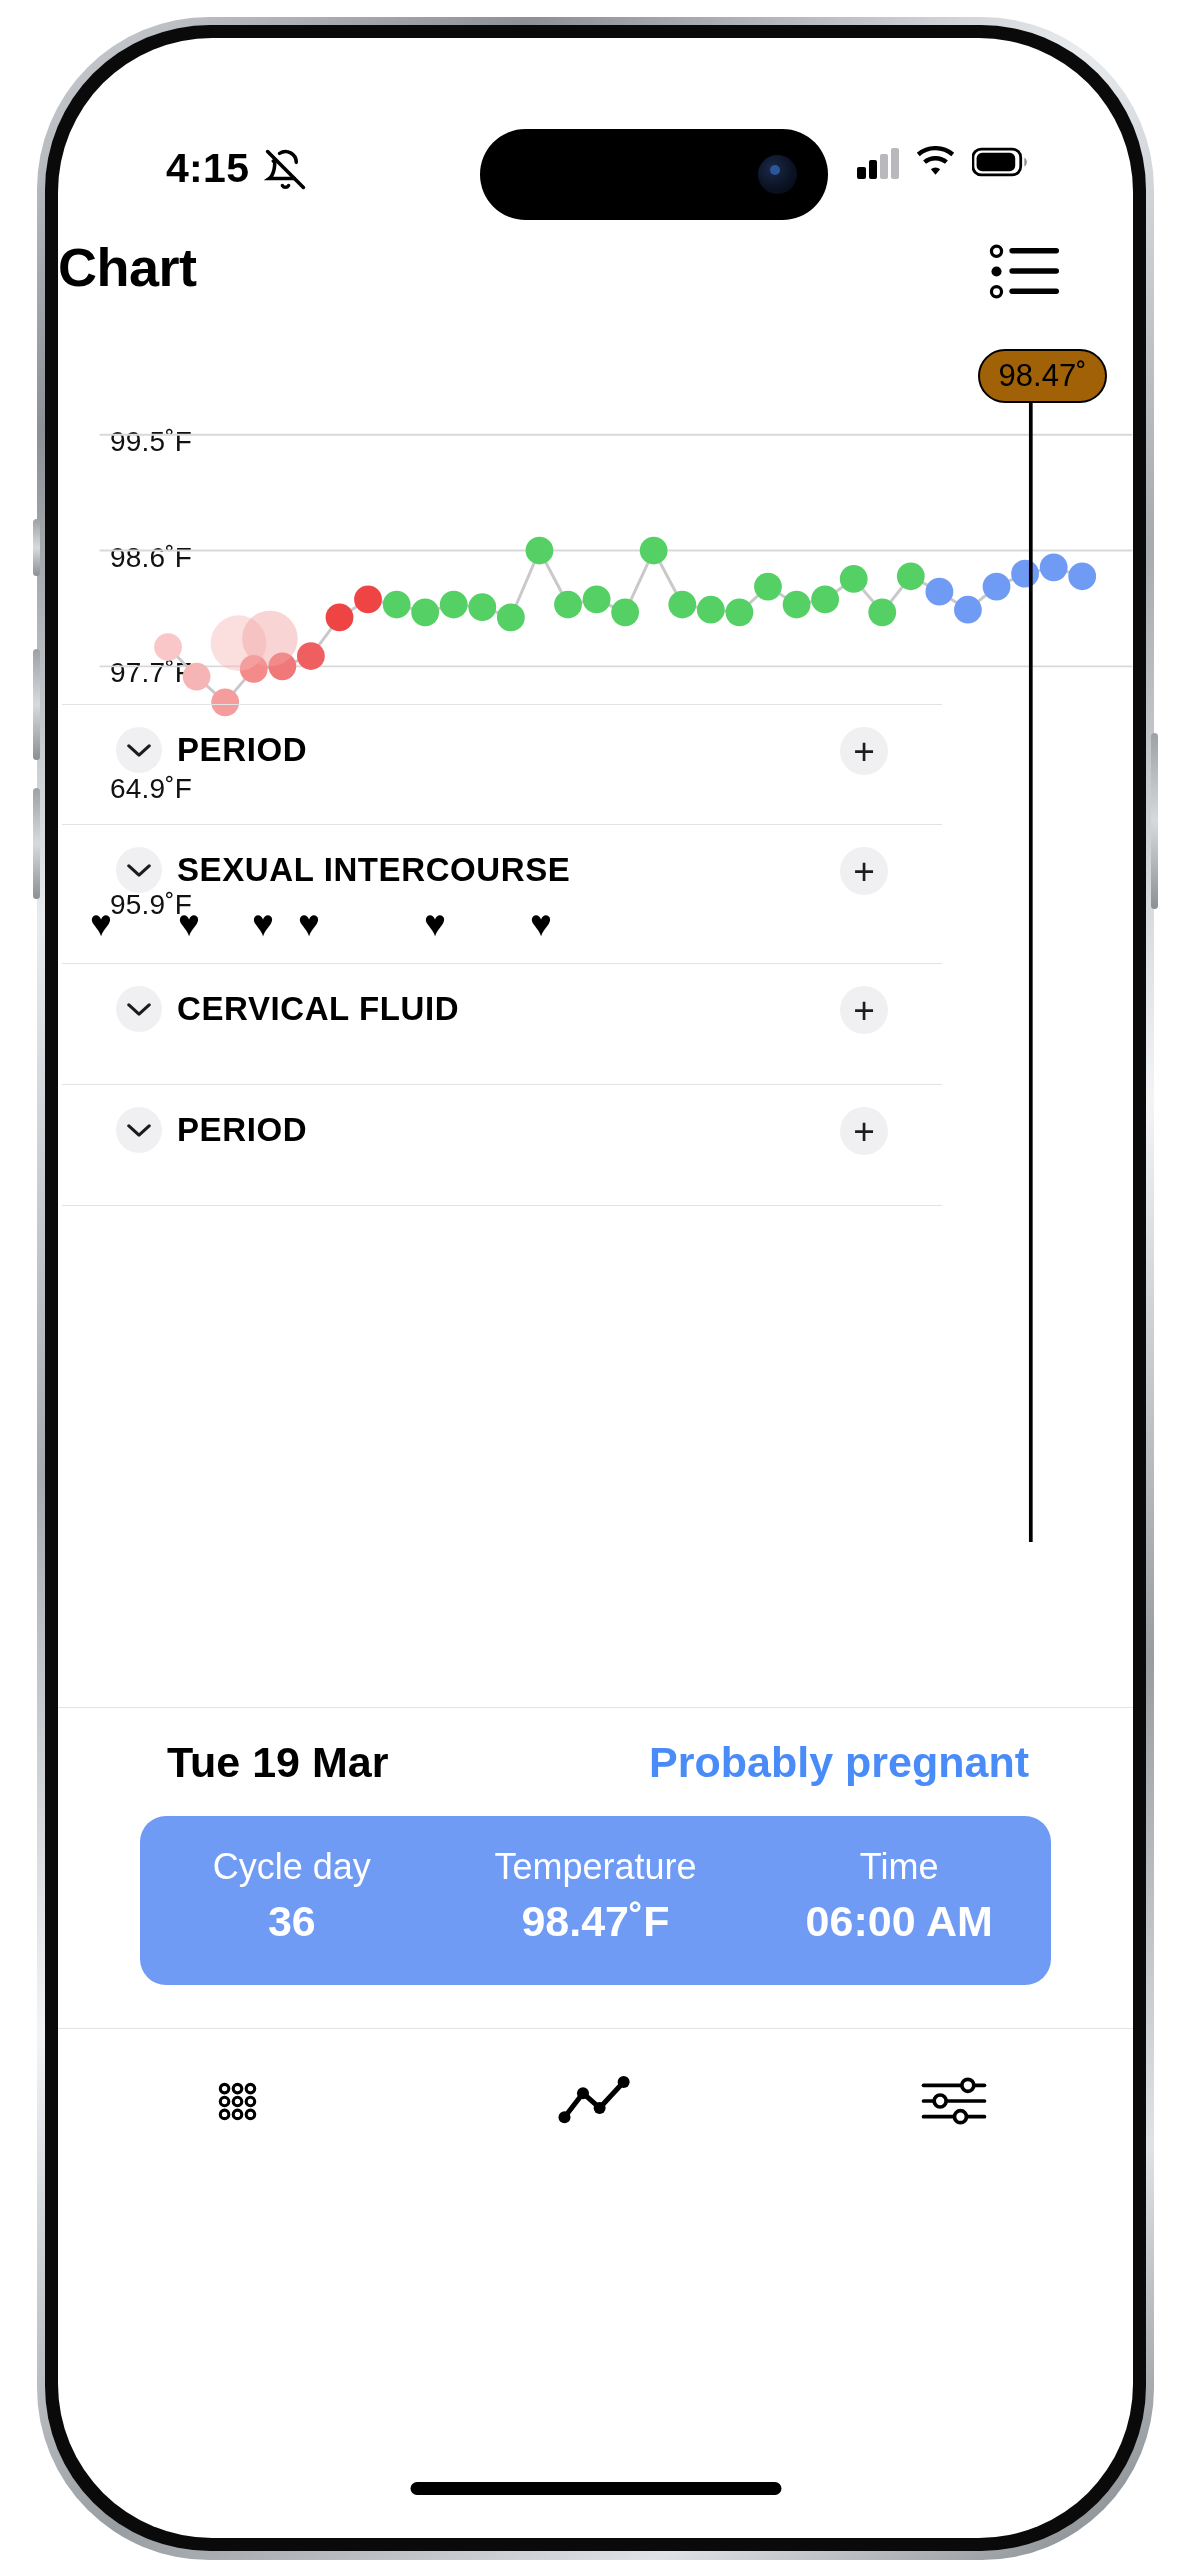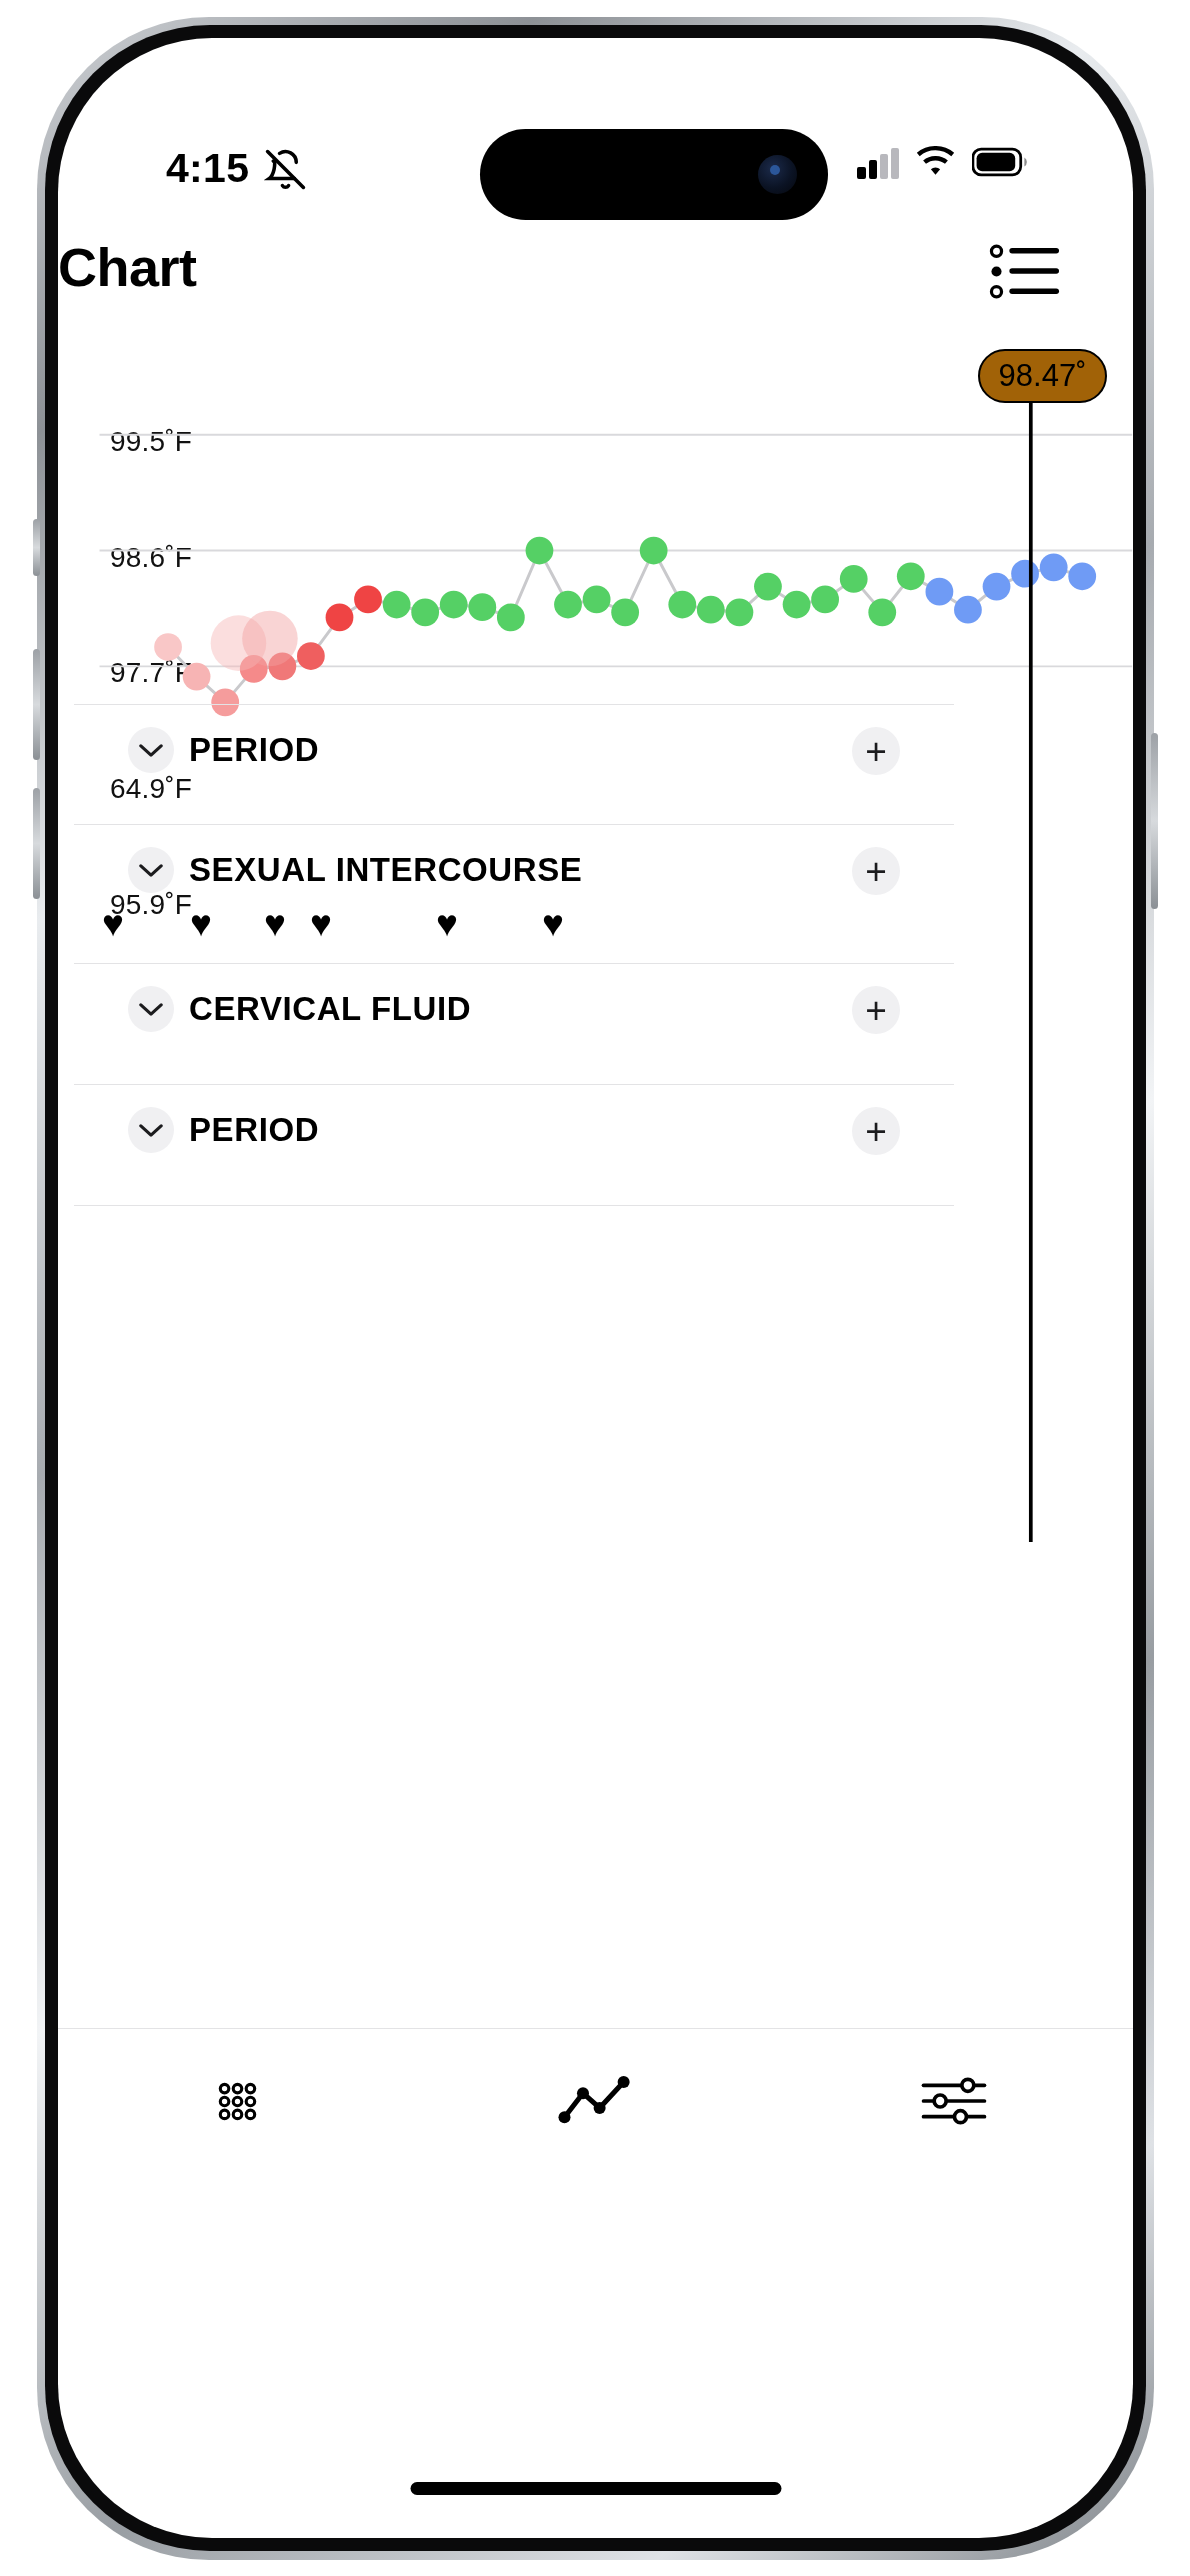--- a/index.html
+++ b/index.html
@@ -86,21 +86,21 @@
   #temp-bubble {
     position: absolute; right: 26px; top: 4.6px;
     border: 2.8px solid #000; border-radius: 30px;
     padding: 7.4px 18.5px; background: #a16207;
     font-size: 31px; font-weight: 500; color: #000;
   }
   #cursor-line { position: absolute; left: 0; top: 0; }
 
   
   .section-row {
-    position: absolute; left: 16px; width: 880px;
+    position: absolute; left: 4px; width: 880px;
     border-top: 1.9px solid #e3e3e5;
   }
   .sec-chev {
     position: absolute; left: 54px; top: 22px;
     width: 46px; height: 46px; border-radius: 50%; background: #f0f0f2;
     display: flex; align-items: center; justify-content: center;
   }
   .sec-label {
     position: absolute; left: 115px; top: 26px;
     font-size: 33px; font-weight: 700; color: #000; letter-spacing: 0.6px;
@@ -316,20 +316,40 @@
       <svg width="24" height="15" viewBox="0 0 26 16">
           <path d="M2 3l11 10L24 3" fill="none" stroke="#1c1c1e" stroke-width="3.4" stroke-linecap="round" stroke-linejoin="round"></path>
         </svg>
     </div>
     <div class="sec-label">PERIOD</div>
     <div class="sec-plus">+</div>
   </div>
 
   <div class="section-row" style="top:1167px; height:150px;"></div>
 
+  <div id="summary">
+    <div id="summary-top">
+      <div id="summary-date">Tue 19 Mar</div>
+      <div id="summary-status">Probably pregnant</div>
+    </div>
+    <div id="summary-card">
+      <div class="card-col">
+        <div class="card-k">Cycle day</div>
+        <div class="card-v">36</div>
+      </div>
+      <div class="card-col">
+        <div class="card-k">Temperature</div>
+        <div class="card-v">98.47˚F</div>
+      </div>
+      <div class="card-col">
+        <div class="card-k">Time</div>
+        <div class="card-v">06:00 AM</div>
+      </div>
+    </div>
+  </div>
 
   <div id="tabbar">
     <div class="tab">
       <span>
         <svg width="61" height="61" viewBox="0 0 66 66" fill="none" stroke="#000" stroke-width="3.4">
           <circle cx="19" cy="19" r="4.6"></circle>
             <circle cx="33" cy="19" r="4.6"></circle>
             <circle cx="47" cy="19" r="4.6"></circle>
           <circle cx="19" cy="33" r="4.6"></circle>
             <circle cx="33" cy="33" r="4.6"></circle>

